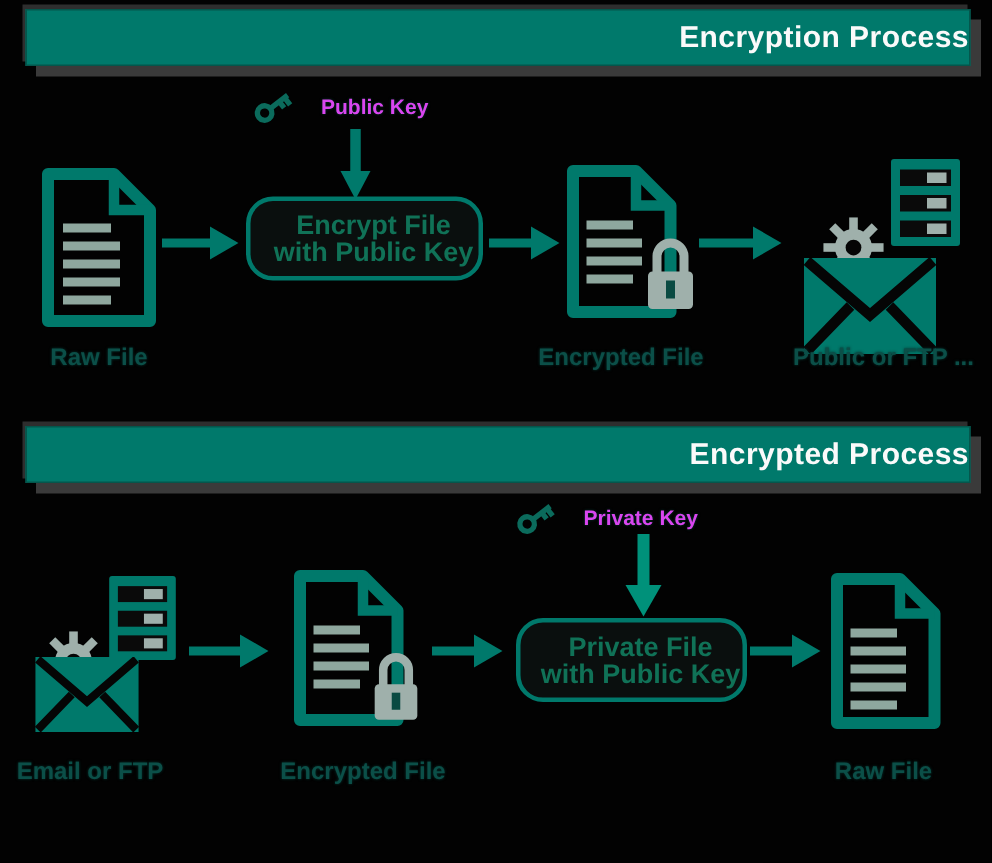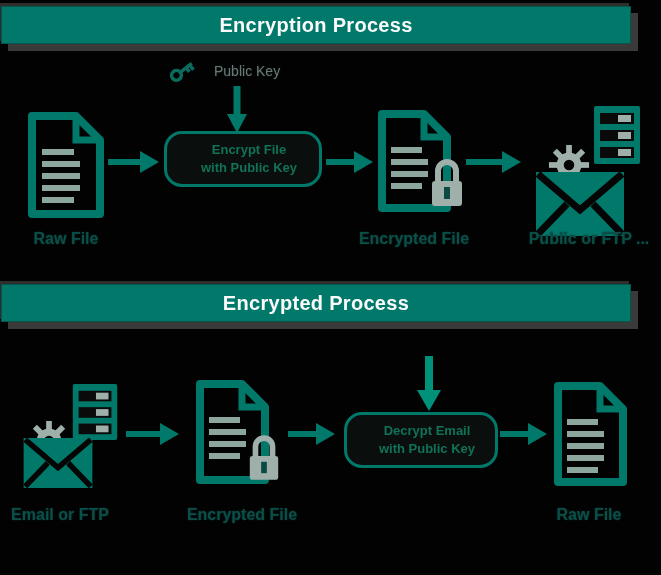--- a/index.html
+++ b/index.html
@@ -1,43 +1,43 @@
 <!DOCTYPE html>
 <html><head>
 <meta charset="utf-8">
 <style>
   html,body{margin:0;padding:0;background:#000;}
   .canvas{position:relative;width:661px;height:575px;background:#020202;overflow:hidden;
           font-family:"Liberation Sans",sans-serif;}
   .abs{position:absolute;}
 
   
-  .hdr{position:absolute;left:1px;width:628px;height:36px;background:#00796b;
+  .hdr{position:absolute;left:17px;width:628px;height:36px;background:#00796b;
        border:1px solid #04564c;box-shadow:7px 7px 0 #3a3a3a, -2px -3px 0 #2e2e2e;
-       color:#fafafa;font-size:20px;font-weight:700;text-align:center;line-height:36px;
+       color:#fafafa;font-size:20px;font-weight:700;text-align:right;line-height:36px;
        letter-spacing:.3px;}
   .hdr-enc{top:6px;}
   .hdr-dec{top:284px;}
 
   
   .keygroup{position:absolute;display:flex;align-items:center;gap:6px;}
   .kg-enc{left:167px;top:56px;}
   .kg-dec{left:342px;top:330px;}
-  .keylabel{color:#737373;font-size:14px;font-weight:400;text-shadow:0 0 2px #06332e;padding-left:11px;}
+  .keylabel{color:#d946ef;font-size:14px;font-weight:700;text-shadow:0 0 2px #06332e;padding-left:11px;}
 
   
   .lbl{position:absolute;transform:translateX(-50%);color:#0b4f48;font-size:16px;
        font-weight:700;white-space:nowrap;text-shadow:0 0 2px #063530;}
 
   
   .procbox{position:absolute;border:3px solid #00796b;border-radius:18px;background:#0a0f0e;
            display:flex;flex-direction:column;justify-content:center;align-items:center;}
   .pb-enc{left:164px;top:131px;width:152px;height:50px;}
   .pb-dec{left:344px;top:412px;width:148px;height:50px;}
-  .procbox div{color:#107257;font-size:13px;font-weight:700;line-height:18px;padding-left:12px;}
+  .procbox div{color:#107257;font-size:18px;font-weight:700;line-height:18px;padding-left:12px;}
 
   svg{display:block;}
 </style>
 </head>
 <body>
 
 <div class="canvas">
 
   <div class="hdr hdr-enc">Encryption Process</div>
 
@@ -158,20 +158,33 @@
       <path d="M2 62 L31 32 M86 62 L57 32" fill="none" stroke="#050505" stroke-width="7"></path>
     </svg>
   </div>
 
   <div class="lbl" style="left:66px;top:230px">Raw File</div>
   <div class="lbl" style="left:414px;top:230px">Encrypted File</div>
   <div class="lbl" style="left:589px;top:230px">Public or FTP ...</div>
 
   <div class="hdr hdr-dec">Encrypted Process</div>
 
+  <div class="keygroup kg-dec">
+    <span>
+      <svg width="30" height="30" viewBox="0 0 34 34">
+        <g transform="rotate(-38 17 17)" stroke="#0b6b5c" stroke-width="4" fill="none">
+          <circle cx="9" cy="17" r="5.5"></circle>
+          <line x1="14" y1="17" x2="31" y2="17"></line>
+          <line x1="23" y1="17" x2="23" y2="23"></line>
+          <line x1="28" y1="17" x2="28" y2="24"></line>
+        </g>
+      </svg>
+    </span>
+    <span class="keylabel">Private Key</span>
+  </div>
 
   <div class="abs" style="left:416px;top:356px">
     <svg width="26" height="56" viewBox="0 0 26 56">
       <line x1="13" y1="0" x2="13" y2="36" stroke="#00917a" stroke-width="8"></line>
       <polygon points="1,34 25,34 13,55" fill="#00917a"></polygon>
     </svg>
   </div>
 
   <div class="abs" style="left:72px;top:384px">
     <svg width="46" height="56" viewBox="0 0 46 58">
@@ -238,21 +251,21 @@
   </div>
 
   <div class="abs" style="left:288px;top:422px">
     <svg width="48" height="24" viewBox="0 0 48 24">
       <line x1="0" y1="12" x2="30" y2="12" stroke="#00796b" stroke-width="6"></line>
       <polygon points="28,1 47,12 28,23" fill="#00796b"></polygon>
     </svg>
   </div>
 
   <div class="procbox pb-dec">
-    <div>Decrypt Email</div>
+    <div>Private File</div>
     <div>with Public Key</div>
   </div>
 
   <div class="abs" style="left:500px;top:422px">
     <svg width="48" height="24" viewBox="0 0 48 24">
       <line x1="0" y1="12" x2="30" y2="12" stroke="#00796b" stroke-width="6"></line>
       <polygon points="28,1 47,12 28,23" fill="#00796b"></polygon>
     </svg>
   </div>
 

